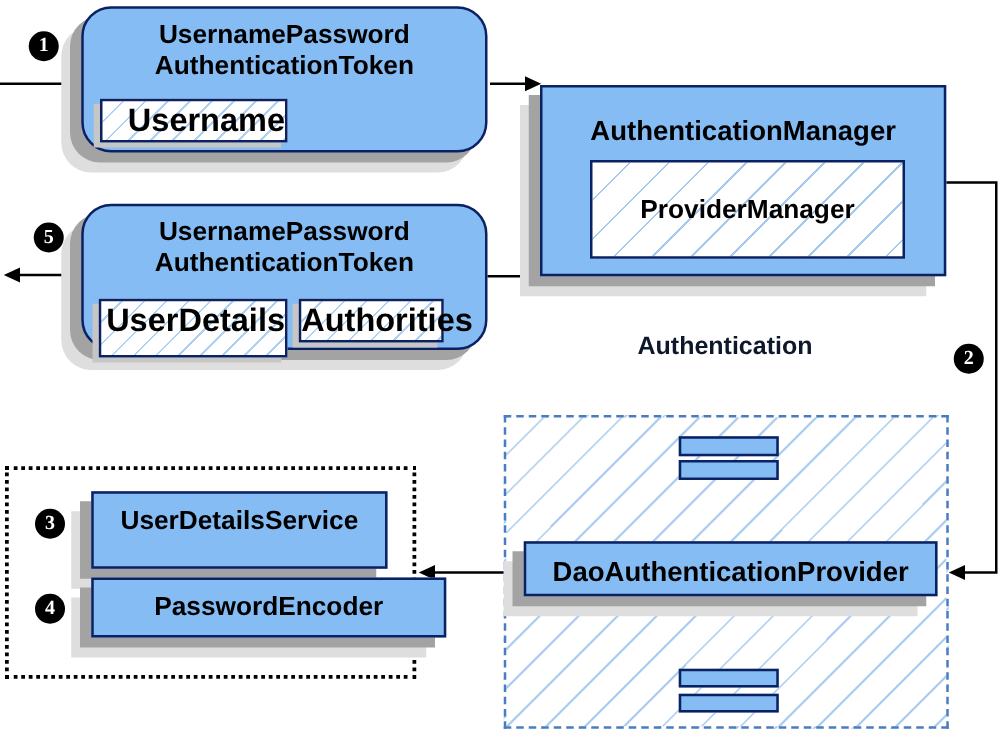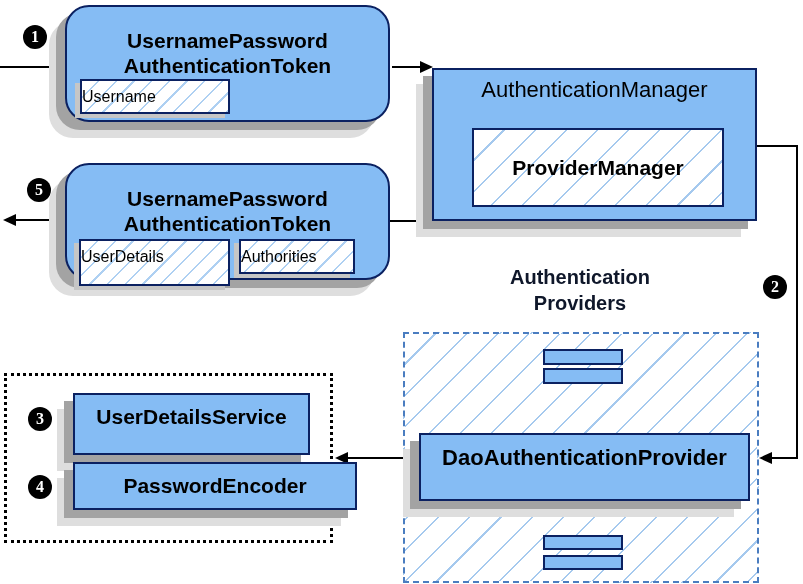--- a/index.html
+++ b/index.html
@@ -23,26 +23,26 @@
   .hatch-fine{
     background-color:#fff;
     background-image:repeating-linear-gradient(135deg, rgba(0,0,0,0) 0px, rgba(0,0,0,0) 11px, #aed0f2 11px, #aed0f2 12.5px);
   }
   .hatch-wide{
     background-color:#fff;
     background-image:repeating-linear-gradient(135deg, rgba(0,0,0,0) 0px, rgba(0,0,0,0) 20.5px, #a5c9ee 20.5px, #a5c9ee 22px);
   }
   .field{
     border:2px solid #0b2161;
-    font-weight:normal;color:#000;text-align:left;
-    font-size:16px;line-height:31px;
+    font-weight:bold;color:#000;text-align:right;
+    font-size:26px;line-height:31px;
     box-shadow:-5px 4px 0 0 #c6c6c6;
   }
-  .token-title{font-size:21px;line-height:25px;font-weight:bold;padding-top:8px;margin-top:13px;}
-  .am-title{font-size:22px;font-weight:normal;padding-top:7px;}
+  .token-title{font-size:21px;line-height:25px;font-weight:bold;padding-top:8px;}
+  .am-title{font-size:22px;font-weight:bold;padding-top:22px;}
   .pm-box{border:2px solid #0b2161;font-weight:bold;font-size:21px;line-height:75px;text-align:center;color:#000;}
   .heading{font-size:20px;line-height:26px;font-weight:bold;text-align:center;color:#0f172a;}
   .dashed-container{
     border:2px dashed #4a7dc0;
   }
   .bar{
     background:#85bcf4;
     border:2px solid #0b2161;
   }
   .dao{
@@ -116,29 +116,28 @@
     <div class="token-title">
       <div>UsernamePassword</div>
       <div>AuthenticationToken</div>
     </div>
     <div class="abs field hatch-fine" style="left:12px;top:74px;width:151px;height:47px;">UserDetails</div>
     <div class="abs field hatch-fine" style="left:172px;top:74px;width:116px;height:35px;">Authorities</div>
   </div>
 
   <div class="abs heading" style="left:430px;top:264px;width:300px;">
     <div>Authentication</div>
-    <div>Providers</div>
   </div>
 
   <div class="abs dashed-container hatch-wide" style="left:403px;top:332px;width:356px;height:251px;"></div>
 
   <div class="abs bar" style="left:543px;top:349px;width:80px;height:16px;"></div>
   <div class="abs bar" style="left:543px;top:368px;width:80px;height:16px;"></div>
 
-  <div class="abs node dao" style="left:419px;top:433px;width:331px;height:68px;">DaoAuthenticationProvider</div>
+  <div class="abs node dao" style="left:419px;top:433px;width:331px;height:44px;">DaoAuthenticationProvider</div>
 
   <div class="abs bar" style="left:543px;top:535px;width:80px;height:15px;"></div>
   <div class="abs bar" style="left:543px;top:555px;width:80px;height:15px;"></div>
 
   <div class="abs dotted-container" style="left:4px;top:373px;width:329px;height:170px;"></div>
 
   <div class="abs node svc" style="left:73px;top:393px;width:237px;height:62px;">UserDetailsService</div>
 
   <div class="abs node svc" style="left:73px;top:462px;width:284px;height:48px;">PasswordEncoder</div>
 

